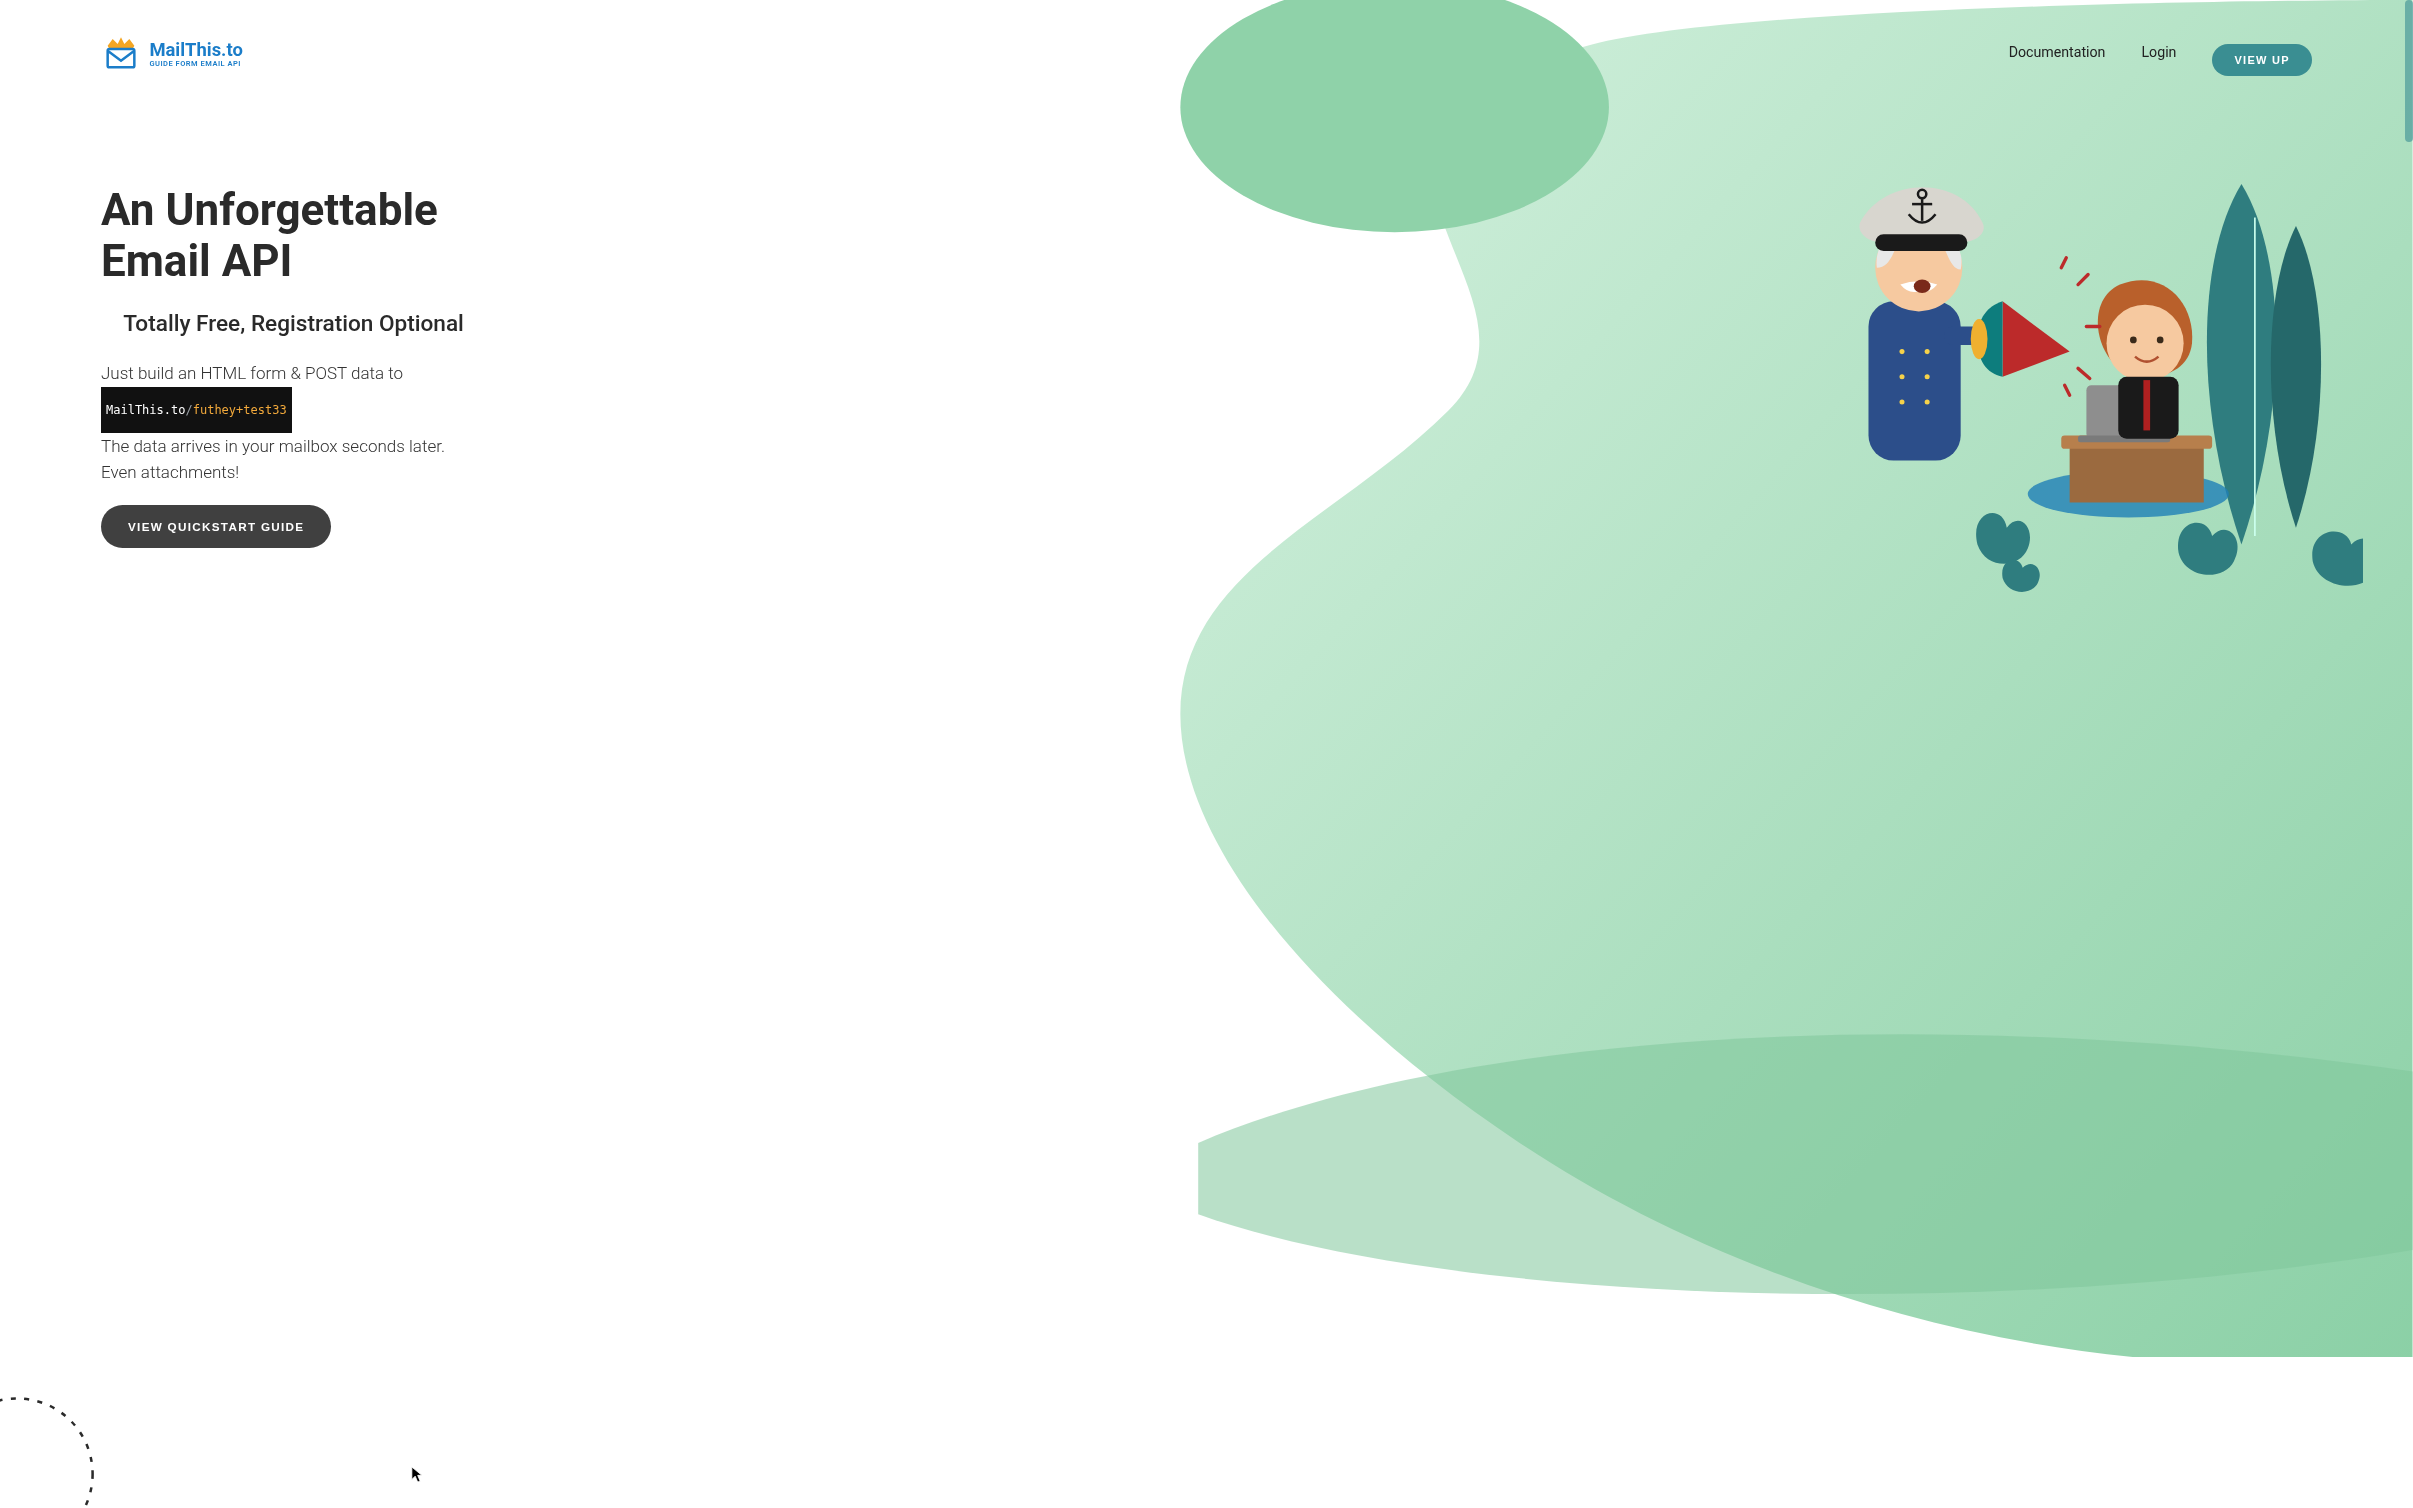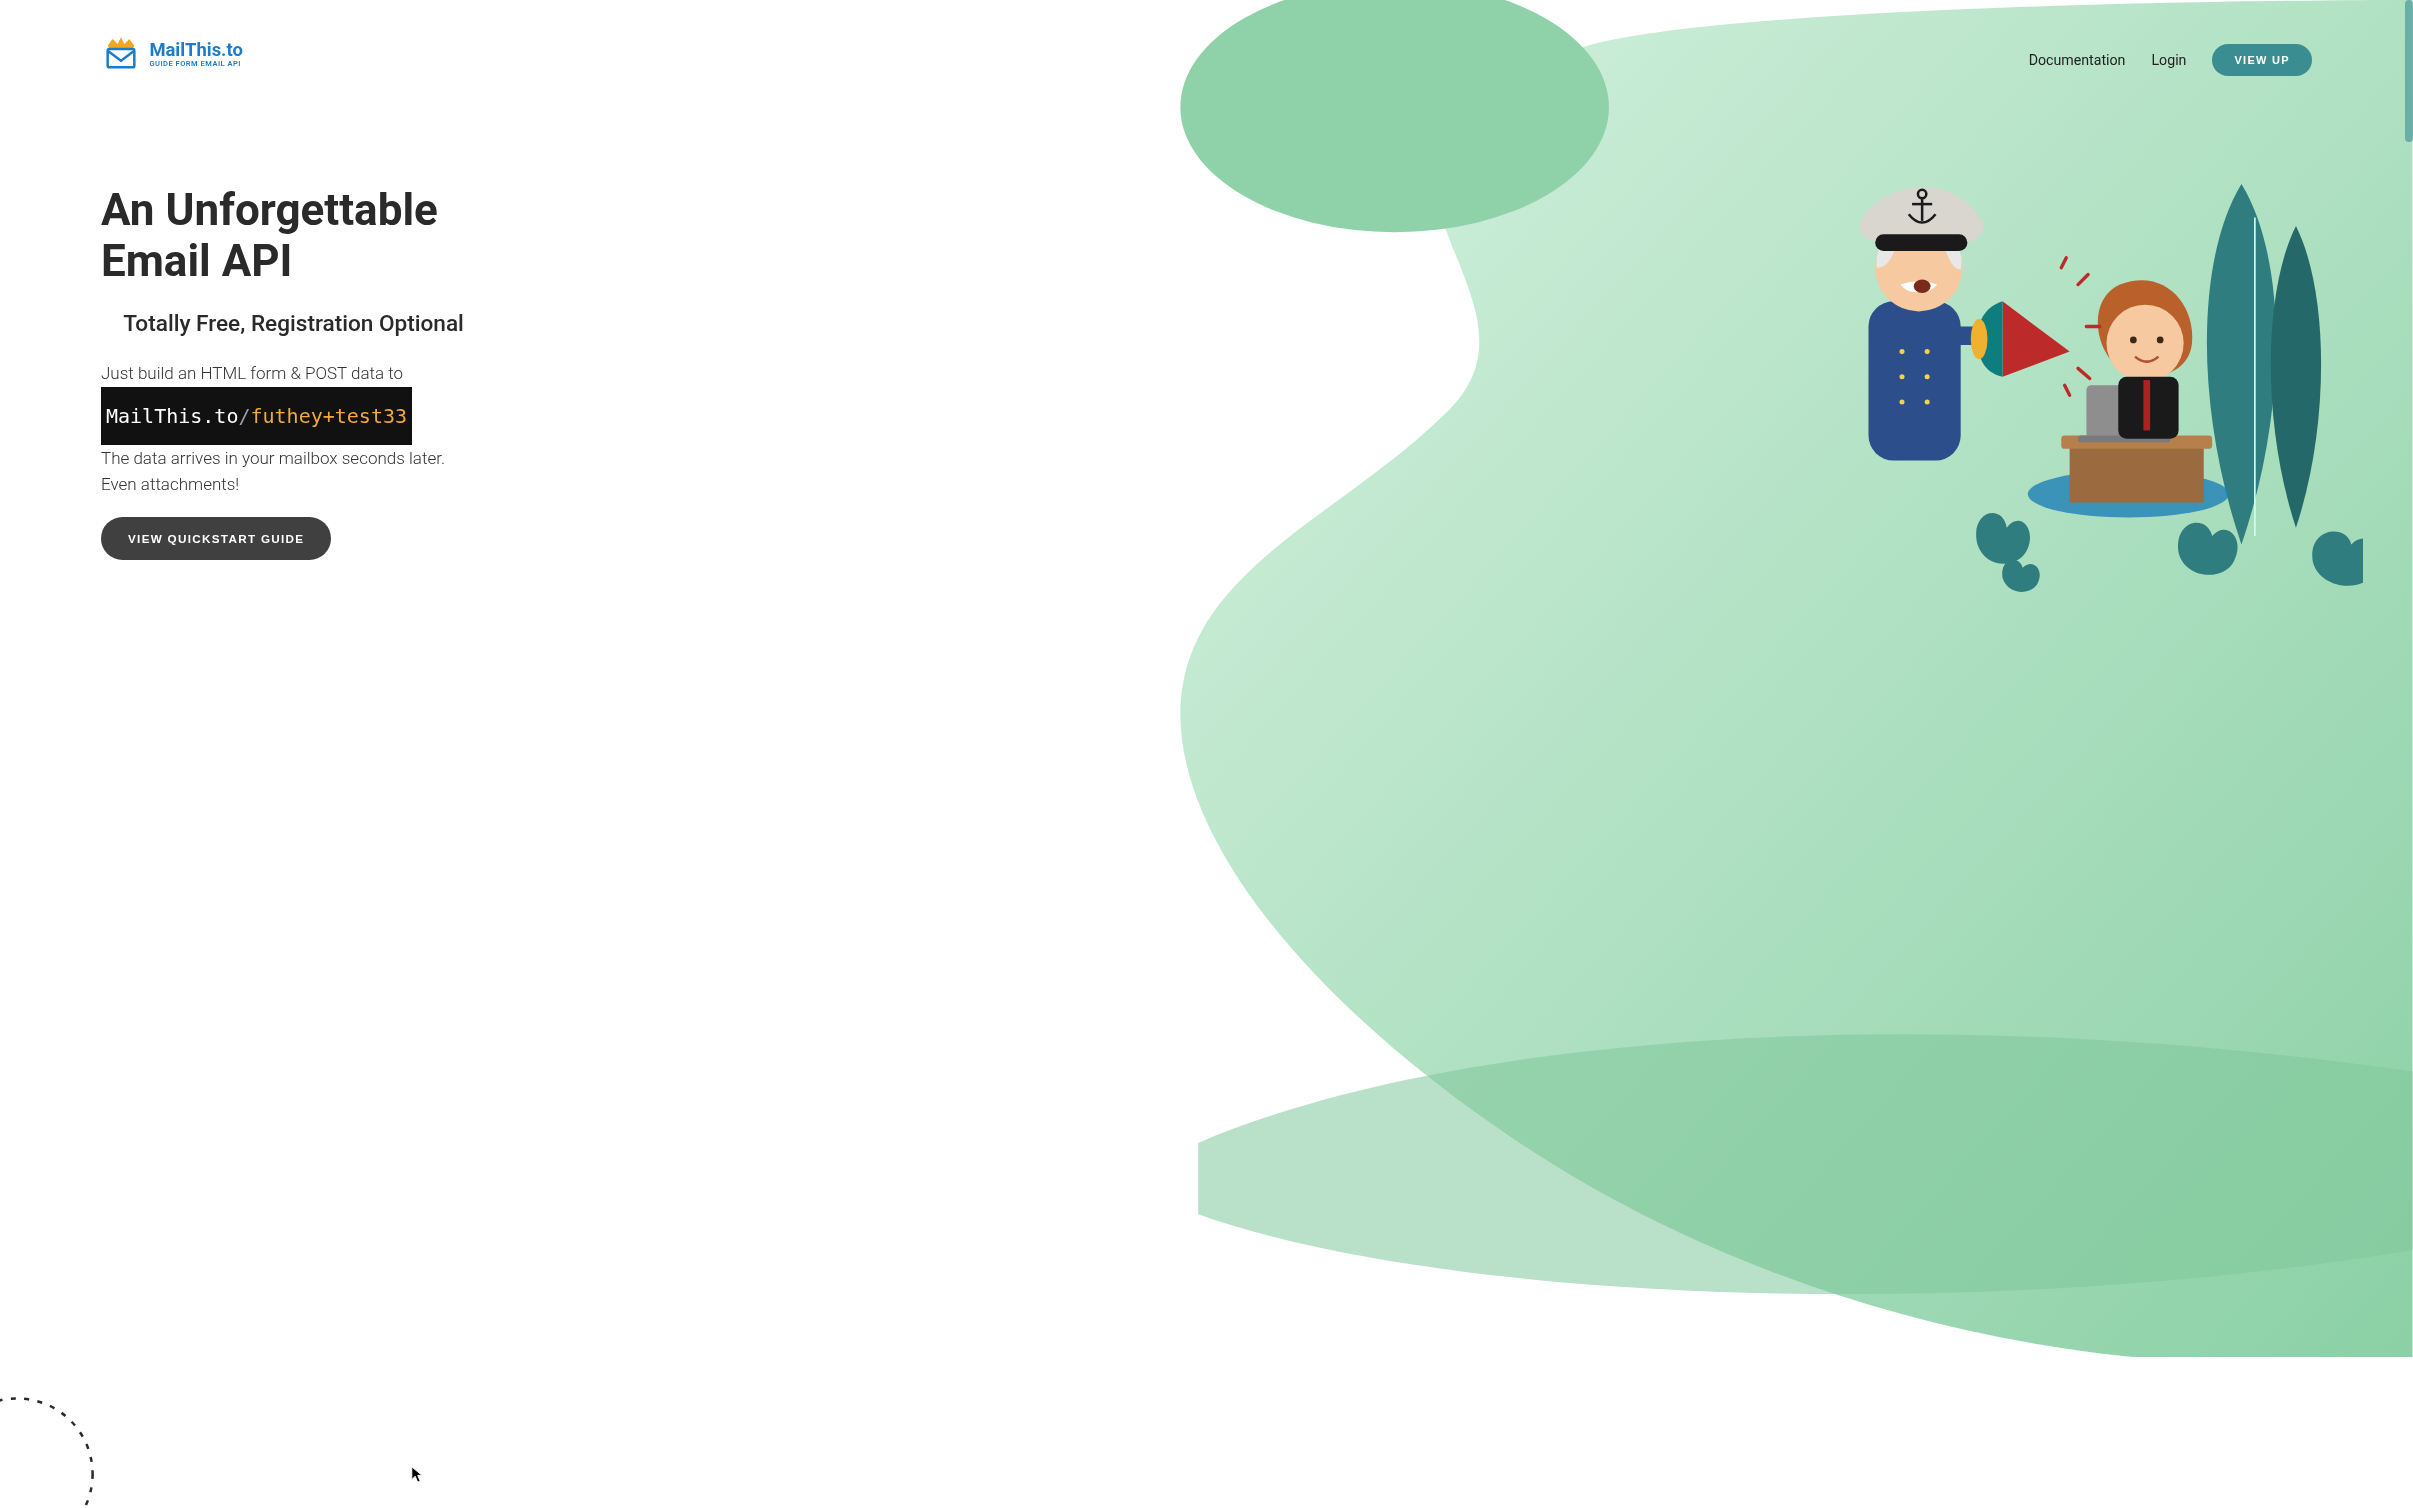--- a/index.html
+++ b/index.html
@@ -39,22 +39,21 @@
     gap: 8.4px;
     cursor: pointer;
   }
   .logo-mark { width: 40px; height: 40px; }
   .logo-text { display: flex; flex-direction: column; line-height: 1.05; }
   .logo-brand { font-weight: 700; font-size: 18.4px; color: #1b7dc9; }
   .logo-tag   { font-weight: 600; font-size: 7.5px; letter-spacing: 0.5px; color: #1b7dc9; }
 
   .nav {
     display: flex;
-    align-items: center;
-    gap: 26px;
+    gap: 36px;
     margin-top: 12px;
   }
   .nav a {
     font-size: 14.2px;
     color: #222;
     text-decoration: none;
     cursor: pointer;
   }
   .btn-signup {
     background: #3a8e92;
@@ -93,21 +92,21 @@
     font-weight: 300;
     line-height: 1.55;
     color: #333;
     margin-bottom: 20px;
   }
   .code-chip {
     display: inline-block;
     background: #111;
     padding: 14px 5px;
     font-family: ui-monospace, SFMono-Regular, Menlo, Consolas, monospace;
-    font-size: 20px;
+    font-size: 12px;
     line-height: 1.5;
   }
   .code-chip .c-w { color: #fff; }
   .code-chip .c-g { color: #9aa0a6; }
   .code-chip .c-o { color: #f2a93b; }
 
   .btn-cta {
     background: #404040;
     color: #fff;
     font-size: 11.7px;

